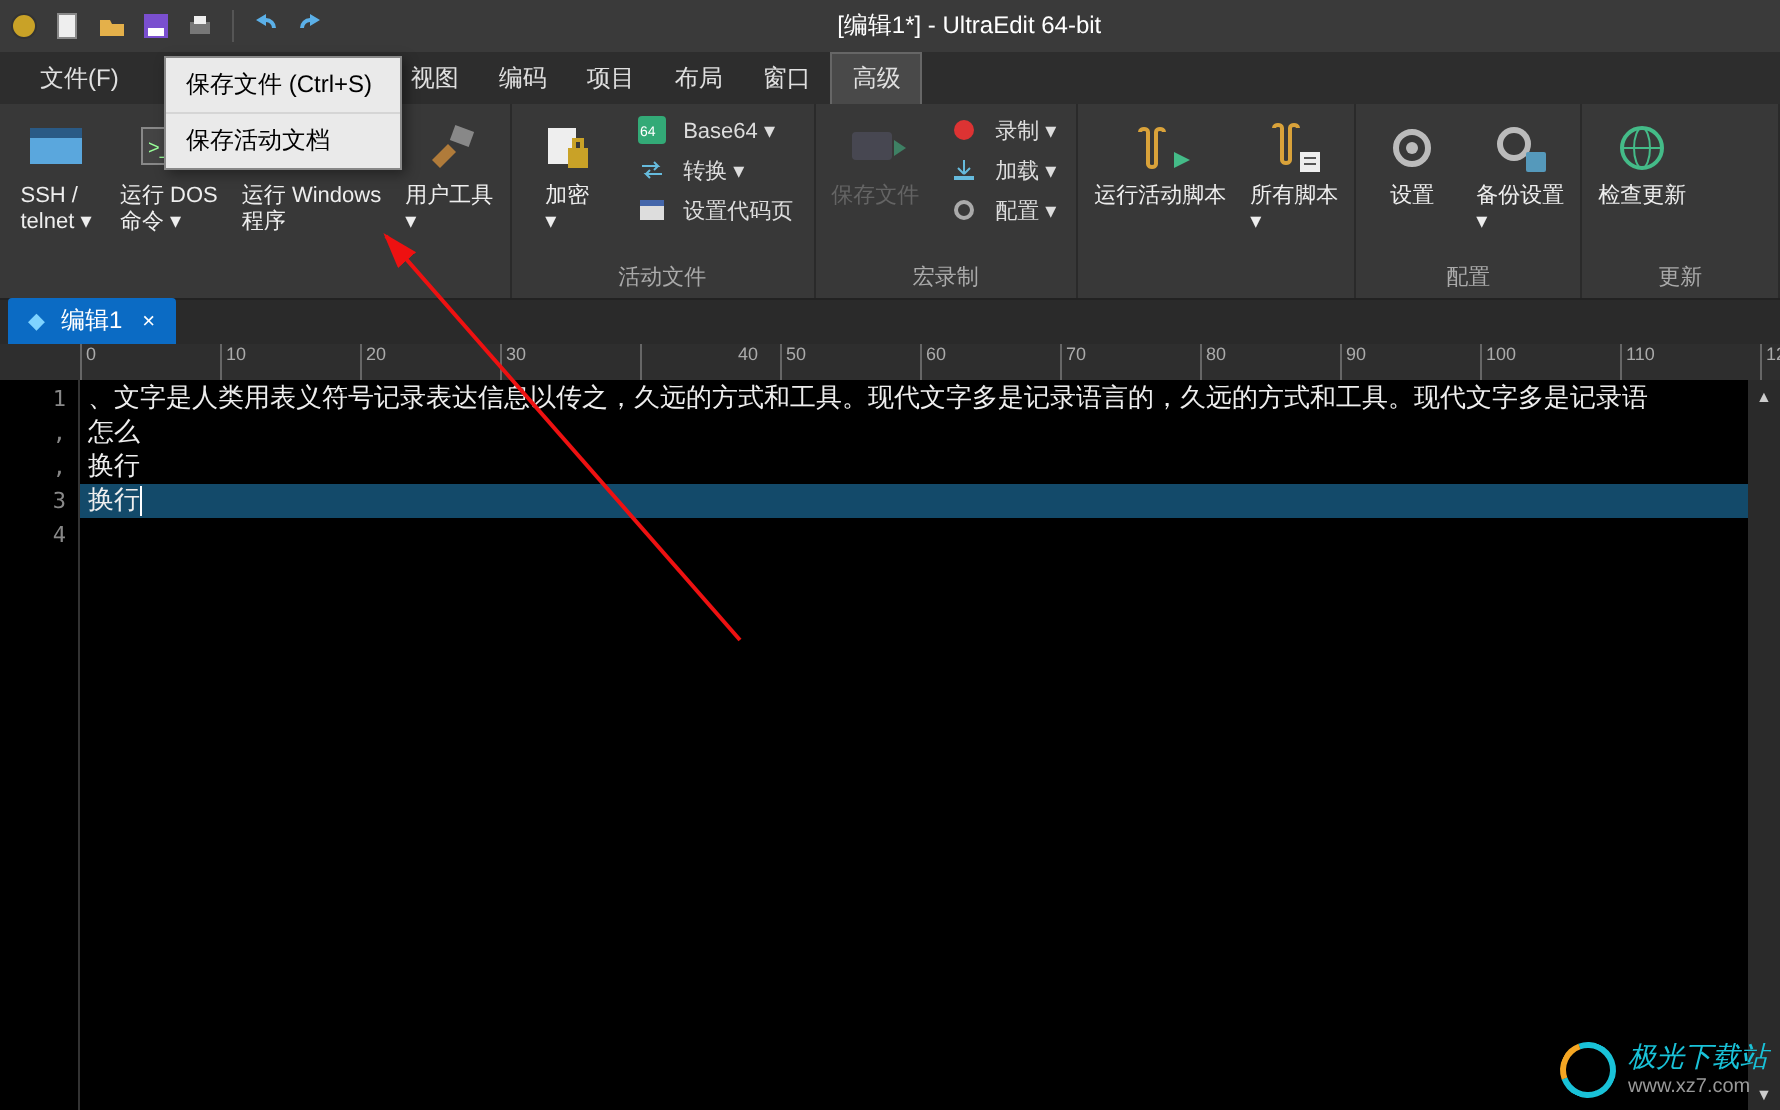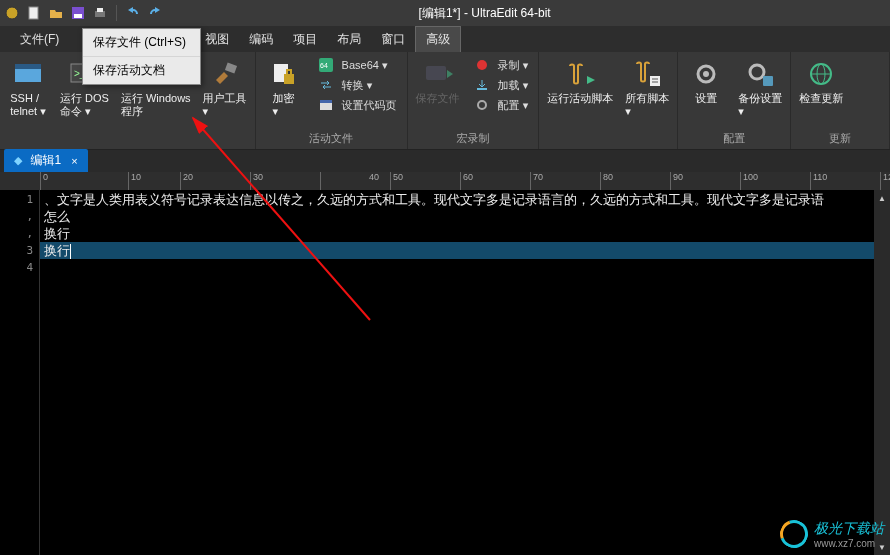--- a/index.html
+++ b/index.html
@@ -189,21 +189,21 @@
   .scrollbar-v .sbtn {height:16px;width:100%;display:flex;align-items:center;justify-content:center;font-size:8px;color:#ccc;cursor:pointer;}
   .scrollbar-v .thumb {flex:1;}
   
   .arrow-svg {
     position:absolute; left:0; top:0; width:890px; height:555px;
     pointer-events:none; z-index:15;
   }
   
   .watermark {
     position:absolute; right:6px; bottom:6px;
-    display:flex; gap:6px;
+    display:flex; align-items:center; gap:6px;
     color:#19c2d8; font-size:14px; font-style:italic;
     z-index:25;
   }
   .watermark .logo{width:28px;height:28px;border:3px solid #19c2d8;border-left-color:#f5a623;border-radius:50%;transform:rotate(25deg);}
   .watermark .sm{font-size:10px;color:#999;font-style:normal;display:block;}
 </style>
 </head>
 <body>
 
 <div class="title-bar">
@@ -474,21 +474,21 @@
   <div class="doc-tab">
     <span class="dot">◆</span>
     <span>编辑1</span>
     <span class="close">×</span>
   </div>
 </div>
 
 <div class="ruler">
   <div class="ruler-inner" id="ruler-inner">
       <div class="ruler-tick" style="left: 0px;">0</div>
-      <div class="ruler-tick" style="left: 88px;">10</div>
+      <div class="ruler-tick" style="left: 70px;">10</div>
       <div class="ruler-tick" style="left: 140px;">20</div>
       <div class="ruler-tick" style="left: 210px;">30</div>
       <div class="ruler-tick" style="left: 280px; padding-left: 48px;">40</div>
       <div class="ruler-tick" style="left: 350px;">50</div>
       <div class="ruler-tick" style="left: 420px;">60</div>
       <div class="ruler-tick" style="left: 490px;">70</div>
       <div class="ruler-tick" style="left: 560px;">80</div>
       <div class="ruler-tick" style="left: 630px;">90</div>
       <div class="ruler-tick" style="left: 700px;">100</div>
       <div class="ruler-tick" style="left: 770px;">110</div>

